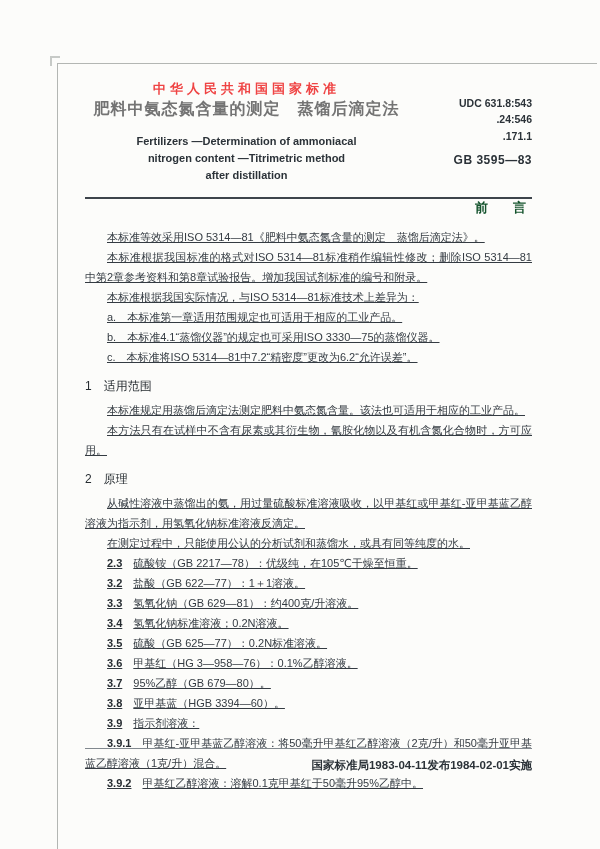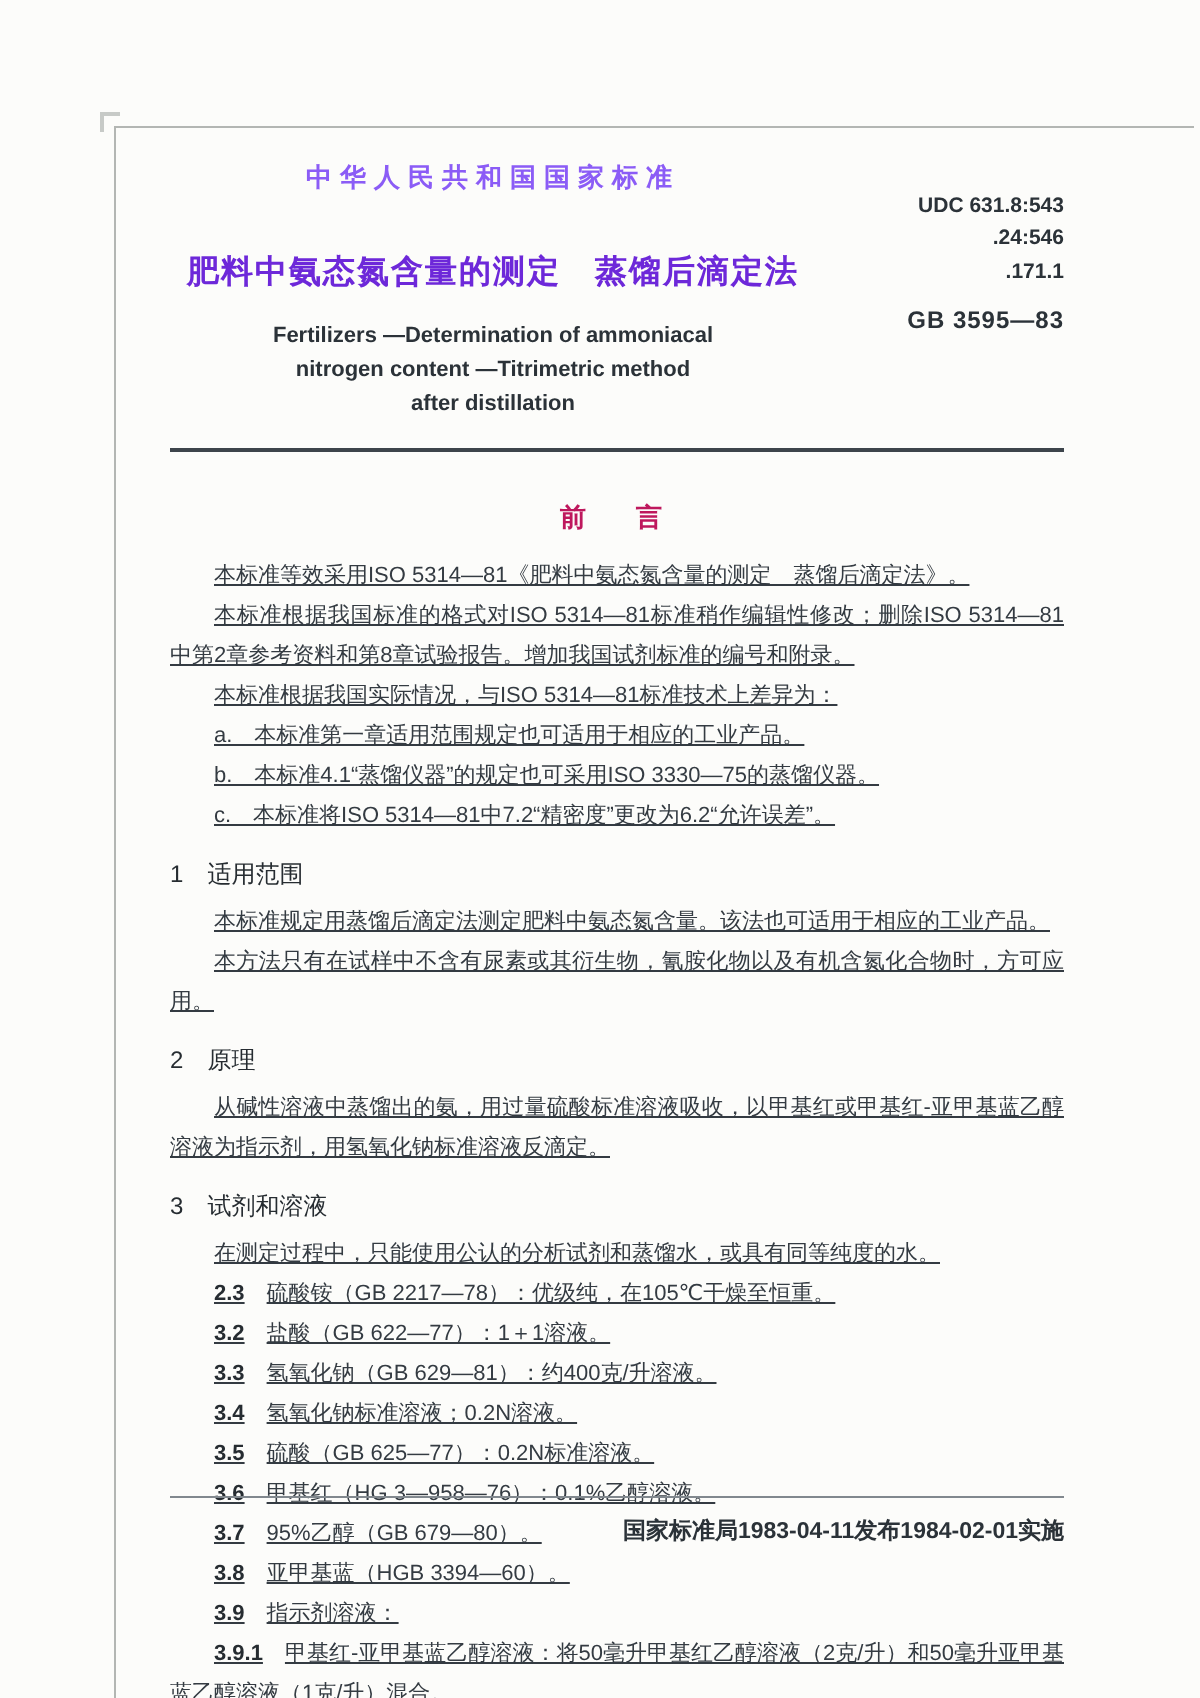--- a/index.html
+++ b/index.html
@@ -14,31 +14,31 @@
   }
   
   .edge-left  { position:absolute; left:57px; top:63px; width:1px; height:786px; background:#b3b6b3; }
   .edge-top   { position:absolute; left:57px; top:63px; width:540px; height:1px; background:#b3b6b3; }
   .edge-corner{ position:absolute; left:50px; top:56px; width:10px; height:10px; border-left:2px solid #c7cac7; border-top:2px solid #c7cac7; }
 
   .content { position:absolute; left:85px; top:80px; width:447px; }
 
   .title-row { display:flex; }
   .titles { flex:1; text-align:center; padding-right:4px; }
-  .std-header { font-size:13px; font-weight:bold; letter-spacing:4px; color:#8b5cf6; }
-  .title-cn { font-size:16px; font-weight:bold; letter-spacing:1px; margin-top:28px; color:#6d28d9; }
+  .std-header { font-size:13px; font-weight:bold; letter-spacing:4px; color:#ef4444; }
+  .title-cn { font-size:16px; font-weight:bold; letter-spacing:1px; margin-top:1px; color:#737373; }
   .title-en { font-size:11px; font-weight:bold; margin-top:13px; line-height:1.55; color:#2b3238; }
 
   .ref-block { width:120px; text-align:right; font-weight:bold; font-size:10.5px; line-height:1.55; padding-top:15px; color:#2b3238; }
   .gb-num  { font-size:12px; margin-top:7px; letter-spacing:0.5px;text-align:right; }
   .iso-num { font-size:11px; margin-top:1px; }
 
   .rule { border:none; border-top:2px solid #3d444b; margin-top:13px; }
 
-  .foreword-h { text-align:center; font-size:13px; font-weight:bold; letter-spacing:6px; margin:24px 0 10px; color:#be185d; }
+  .foreword-h { text-align:right; font-size:13px; font-weight:bold; letter-spacing:6px; margin:0 0 10px; color:#14532d; }
 
   .body-p { font-size:11px; line-height:20px; text-align:justify; color:#343b42; }
   .ind { text-indent:2em;text-decoration:underline; }
 
   .sec-h { font-size:12px; font-weight:normal; margin:11px 0 5px; color:#262c31; }
   .sec-num { margin-right:12px; }
 
   .inum { margin-right:11px; font-weight:bold; color:#262c31; }
 
   .footer {
@@ -86,21 +86,20 @@
     <p class="body-p ind">b.　本标准4.1“蒸馏仪器”的规定也可采用ISO 3330—75的蒸馏仪器。</p>
     <p class="body-p ind">c.　本标准将ISO 5314—81中7.2“精密度”更改为6.2“允许误差”。</p>
 
     <h3 class="sec-h"><span class="sec-num">1</span><span>适用范围</span></h3>
     <p class="body-p ind">本标准规定用蒸馏后滴定法测定肥料中氨态氮含量。该法也可适用于相应的工业产品。</p>
     <p class="body-p ind">本方法只有在试样中不含有尿素或其衍生物，氰胺化物以及有机含氮化合物时，方可应用。</p>
 
     <h3 class="sec-h"><span class="sec-num">2</span><span>原理</span></h3>
     <p class="body-p ind">从碱性溶液中蒸馏出的氨，用过量硫酸标准溶液吸收，以甲基红或甲基红-亚甲基蓝乙醇溶液为指示剂，用氢氧化钠标准溶液反滴定。</p>
 
-    <h3 class="sec-h"><span class="sec-num">3</span><span>试剂和溶液</span></h3>
     <p class="body-p ind">在测定过程中，只能使用公认的分析试剂和蒸馏水，或具有同等纯度的水。</p>
 
     <p class="body-p ind"><b class="inum">2.3</b><span>硫酸铵（GB 2217—78）：优级纯，在105℃干燥至恒重。</span></p>
     <p class="body-p ind"><b class="inum">3.2</b><span>盐酸（GB 622—77）：1＋1溶液。</span></p>
     <p class="body-p ind"><b class="inum">3.3</b><span>氢氧化钠（GB 629—81）：约400克/升溶液。</span></p>
     <p class="body-p ind"><b class="inum">3.4</b><span>氢氧化钠标准溶液；0.2N溶液。</span></p>
     <p class="body-p ind"><b class="inum">3.5</b><span>硫酸（GB 625—77）：0.2N标准溶液。</span></p>
     <p class="body-p ind"><b class="inum">3.6</b><span>甲基红（HG 3—958—76）：0.1%乙醇溶液。</span></p>
     <p class="body-p ind"><b class="inum">3.7</b><span>95%乙醇（GB 679—80）。</span></p>
     <p class="body-p ind"><b class="inum">3.8</b><span>亚甲基蓝（HGB 3394—60）。</span></p>

